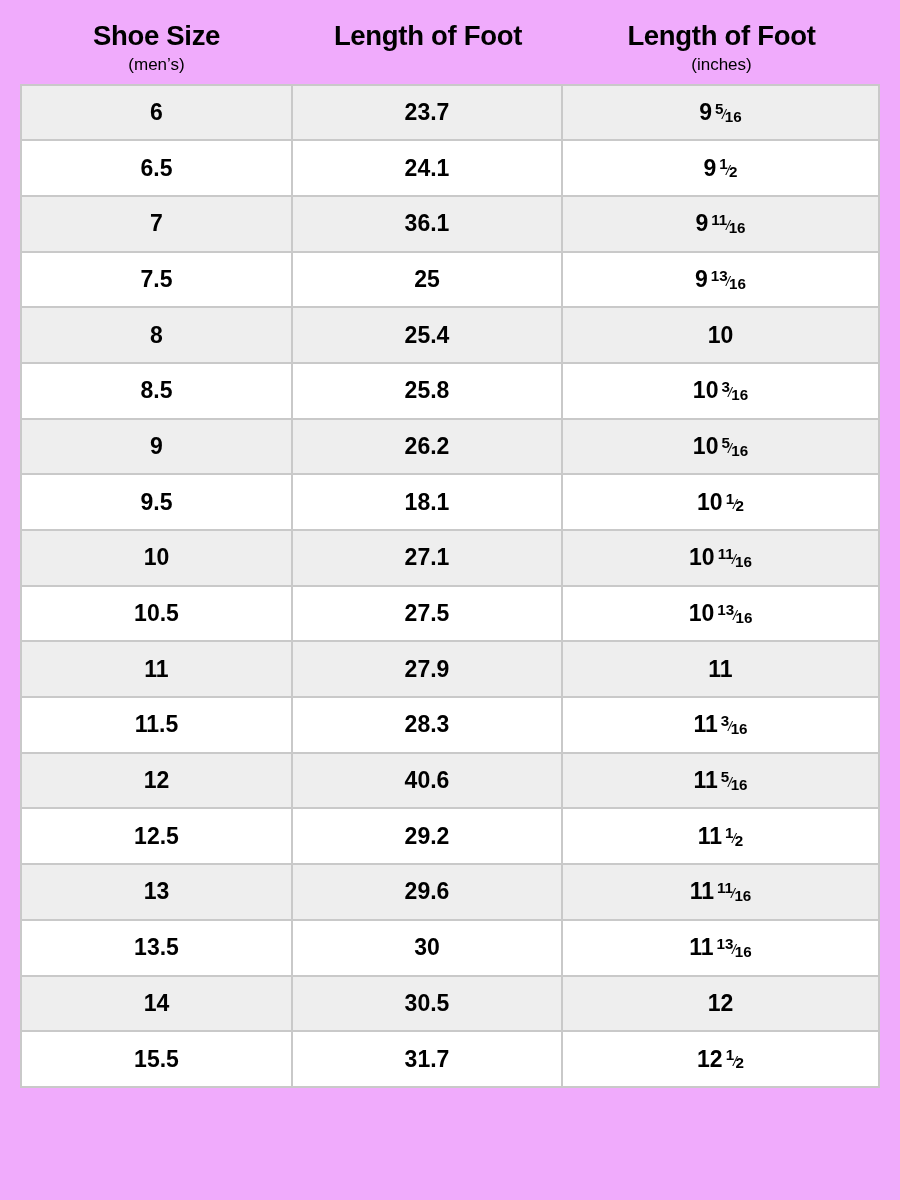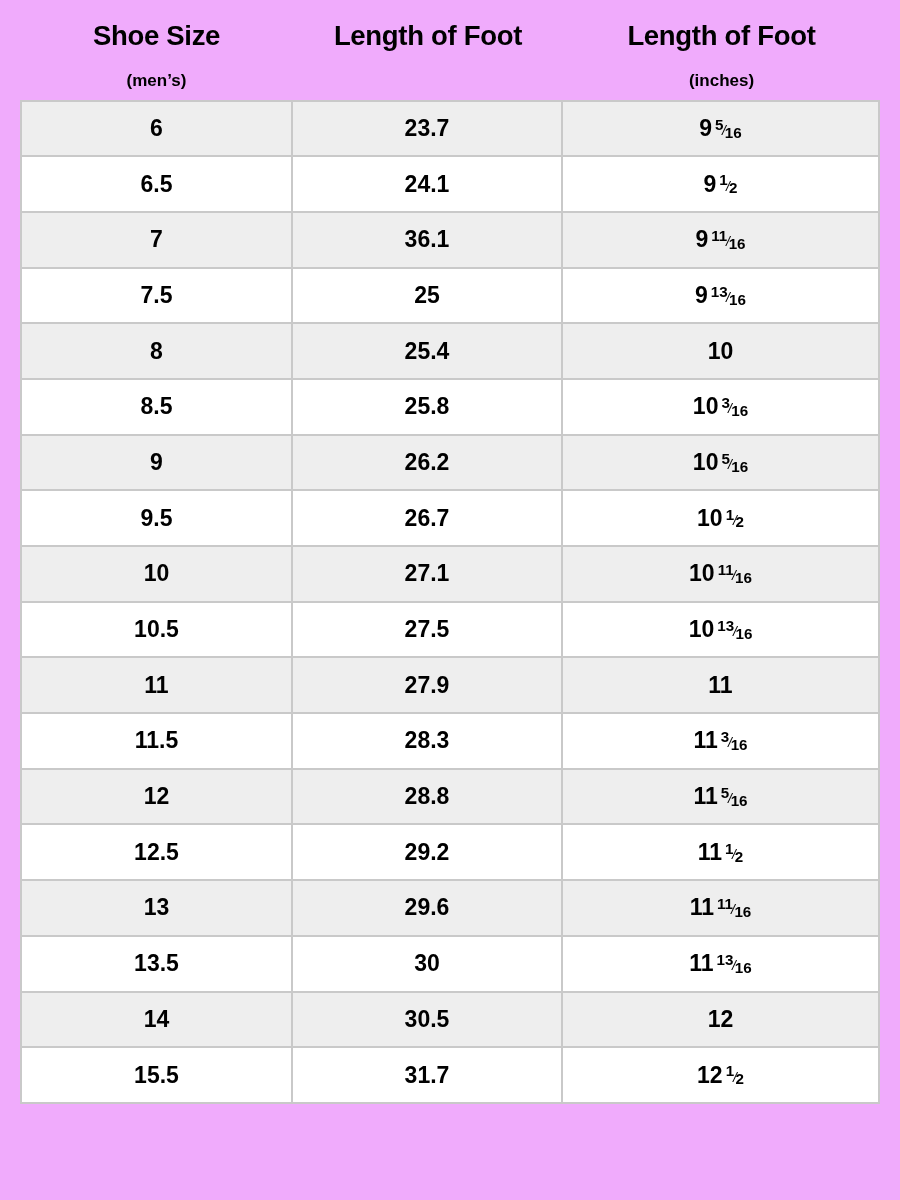--- a/index.html
+++ b/index.html
@@ -39,22 +39,22 @@
   .head-cell.c3 { width: 317px; }
 
   .head-main {
     font-size: 27.5px;
     font-weight: bold;
     letter-spacing: -0.3px;
     white-space: nowrap;
   }
   .head-sub {
     font-size: 17px;
-    font-weight: bold;
-    margin-top: 22px;
+    font-weight: normal;
+    margin-top: 6px;
     white-space: nowrap;
   }
 
   
   .size-table {
     width: 860px;
     margin: 11px auto 0 auto;
     border-collapse: separate;
     border-spacing: 0;
     table-layout: fixed;
@@ -165,21 +165,21 @@
           <td>25.8</td>
           <td><span class="whole">10</span><span class="frac"><span class="num">3</span><span class="sl">⁄</span><span class="den">16</span></span></td>
         </tr>
         <tr class="shade">
           <td>9</td>
           <td>26.2</td>
           <td><span class="whole">10</span><span class="frac"><span class="num">5</span><span class="sl">⁄</span><span class="den">16</span></span></td>
         </tr>
         <tr class="plain">
           <td>9.5</td>
-          <td>26.7</td>
+          <td>18.1</td>
           <td><span class="whole">10</span><span class="frac"><span class="num">1</span><span class="sl">⁄</span><span class="den">2</span></span></td>
         </tr>
         <tr class="shade">
           <td>10</td>
           <td>27.1</td>
           <td><span class="whole">10</span><span class="frac"><span class="num">11</span><span class="sl">⁄</span><span class="den">16</span></span></td>
         </tr>
         <tr class="plain">
           <td>10.5</td>
           <td>27.5</td>
@@ -190,21 +190,21 @@
           <td>27.9</td>
           <td><span class="">11</span></td>
         </tr>
         <tr class="plain">
           <td>11.5</td>
           <td>28.3</td>
           <td><span class="whole">11</span><span class="frac"><span class="num">3</span><span class="sl">⁄</span><span class="den">16</span></span></td>
         </tr>
         <tr class="shade">
           <td>12</td>
-          <td>28.8</td>
+          <td>40.6</td>
           <td><span class="whole">11</span><span class="frac"><span class="num">5</span><span class="sl">⁄</span><span class="den">16</span></span></td>
         </tr>
         <tr class="plain">
           <td>12.5</td>
           <td>29.2</td>
           <td><span class="whole">11</span><span class="frac"><span class="num">1</span><span class="sl">⁄</span><span class="den">2</span></span></td>
         </tr>
         <tr class="shade">
           <td>13</td>
           <td>29.6</td>

